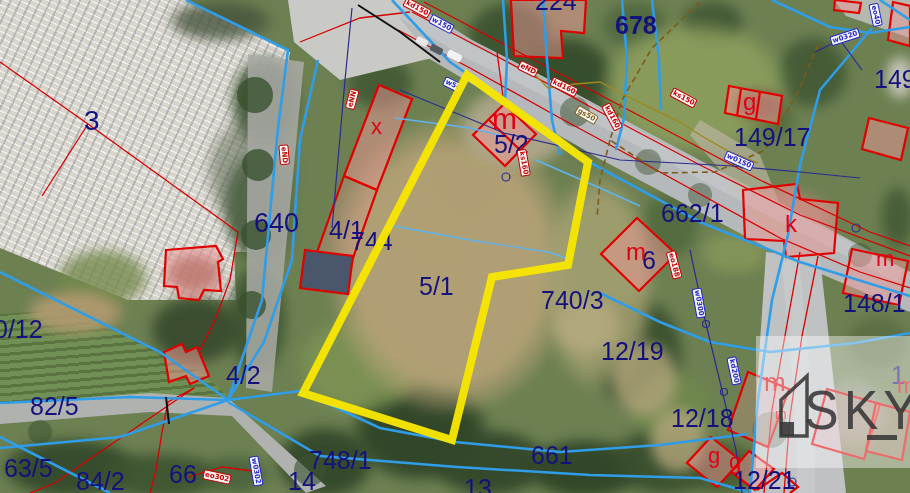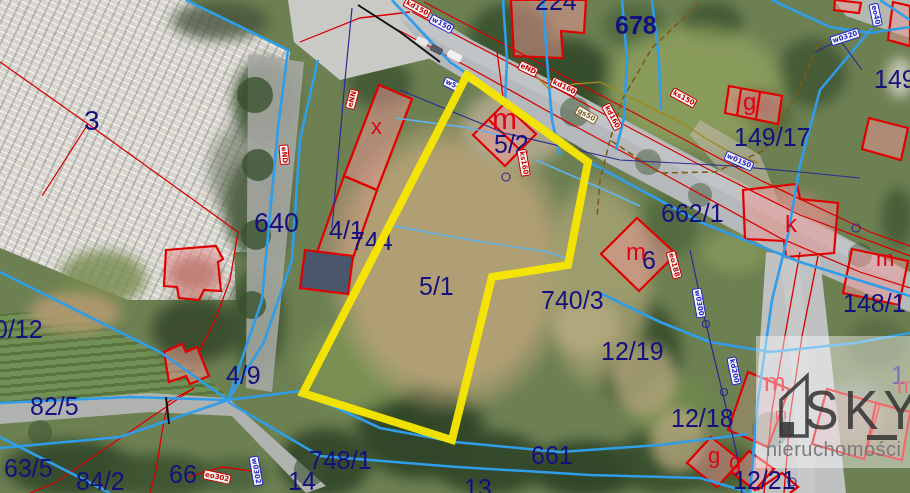--- a/index.html
+++ b/index.html
@@ -206,21 +206,21 @@
       <div class="plabel" style="left: 601px; top: 338px; font-size: 25px;">12/19</div>
       <div class="plabel" style="left: 843px; top: 290px; font-size: 25px;">148/1</div>
       <div class="plabel" style="left: 671px; top: 405px; font-size: 25px;">12/18</div>
       <div class="plabel" style="left: 733px; top: 467px; font-size: 25px; text-align: right;">12/21</div>
       <div class="plabel" style="left: 891px; top: 362px; font-size: 25px;">1</div>
       <div class="plabel" style="left: -6px; top: 316px; font-size: 25px;">0/12</div>
       <div class="plabel" style="left: 30px; top: 393px; font-size: 25px;">82/5</div>
       <div class="plabel" style="left: 4px; top: 455px; font-size: 25px;">63/5</div>
       <div class="plabel" style="left: 76px; top: 468px; font-size: 25px;">84/2</div>
       <div class="plabel" style="left: 169px; top: 461px; font-size: 25px;">66</div>
-      <div class="plabel" style="left: 226px; top: 362px; font-size: 25px;">4/9</div>
+      <div class="plabel" style="left: 226px; top: 362px; font-size: 25px;">4/2</div>
       <div class="plabel" style="left: 309px; top: 447px; font-size: 25px;">748/1</div>
       <div class="plabel" style="left: 288px; top: 468px; font-size: 25px;">14</div>
       <div class="plabel" style="left: 464px; top: 475px; font-size: 25px;">13</div>
       <div class="plabel" style="left: 495px; top: 442px; font-size: 25px; margin-left: 36px;">661</div>
       <div class="bletter" style="left: 371px; top: 116px; font-size: 22px;">x</div>
       <div class="bletter" style="left: 492px; top: 104px; font-size: 30px;">m</div>
       <div class="bletter" style="left: 626px; top: 240px; font-size: 24px;">m</div>
       <div class="bletter" style="left: 743px; top: 90px; font-size: 24px;">g</div>
       <div class="bletter" style="left: 785px; top: 212px; font-size: 24px;">k</div>
       <div class="bletter" style="left: 876px; top: 248px; font-size: 22px;">m</div>
@@ -253,15 +253,14 @@
     <polygon id="hl-poly" fill="none" stroke="#f7e600" stroke-width="8" stroke-linejoin="miter" opacity="0.96" points="467,75 588,162 568,265 492,277 452,440 303,393"></polygon>
   </svg>
   <div id="wm">
     <div class="veil"></div>
     <svg width="154" height="132" viewBox="0 0 154 132">
       <path d="M25,100 V64 L51,40 V100 Z" fill="none" stroke="rgba(55,55,55,.88)" stroke-width="3.5"></path>
       <rect x="24" y="86" width="14" height="14" fill="rgba(55,55,55,.88)"></rect>
     </svg>
     <div class="brand">SKY</div>
     <div class="bar"></div>
-    <div class="subtitle">nieruchomości</div>
   </div>
 </div>
 
 </body></html>

